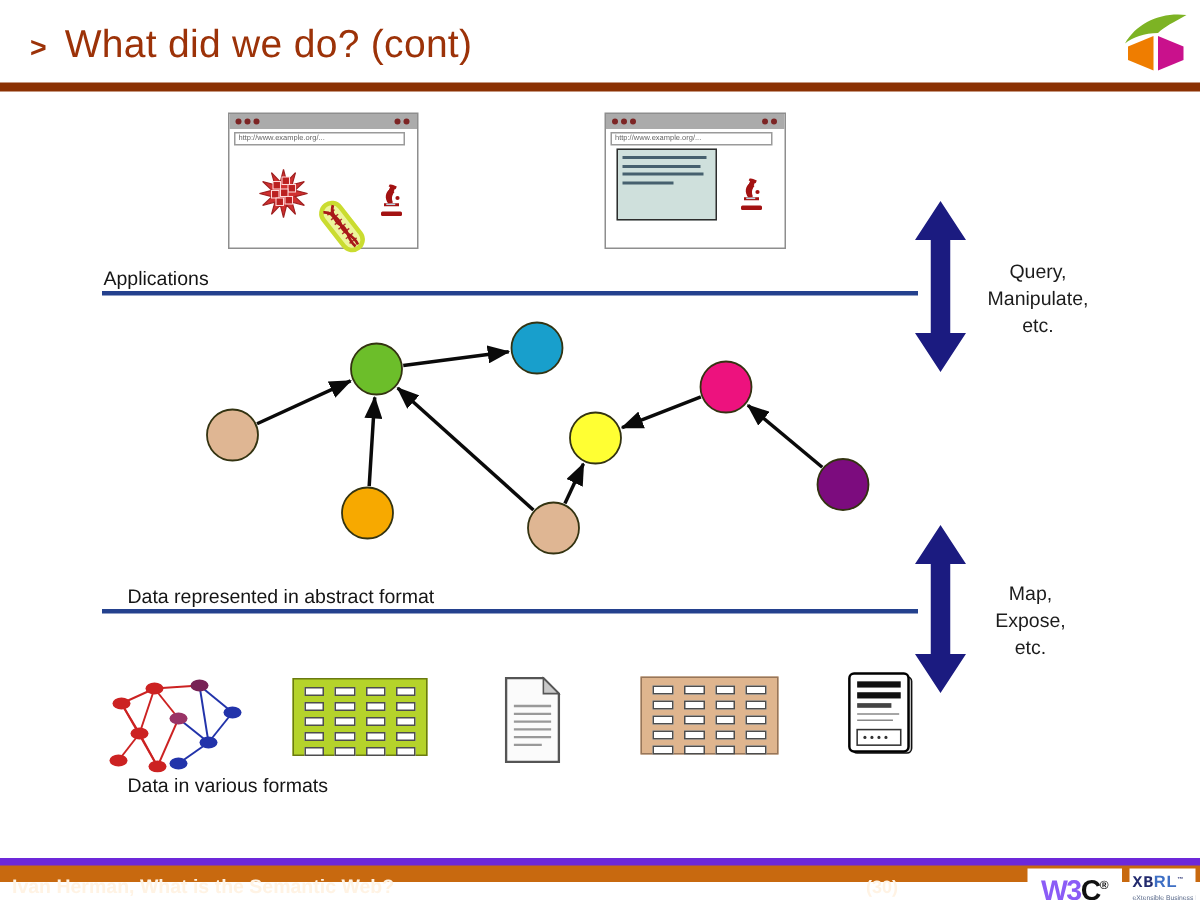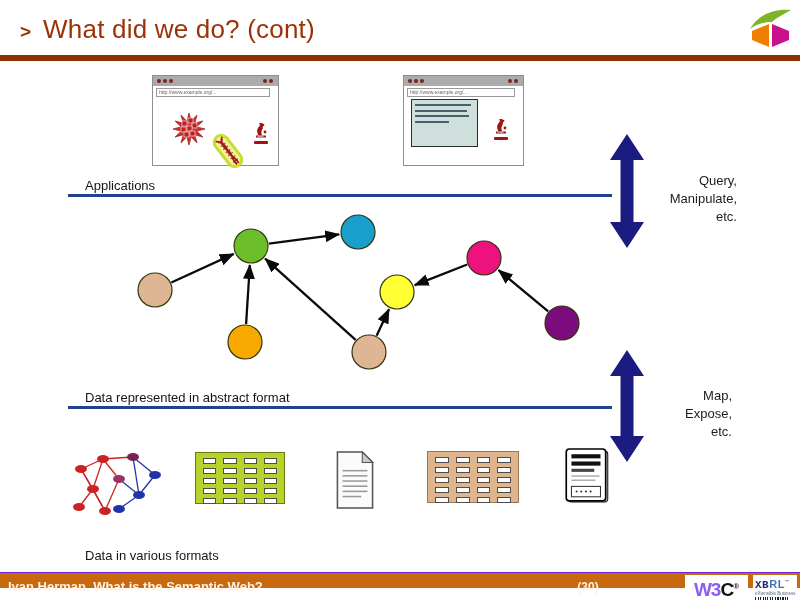--- a/index.html
+++ b/index.html
@@ -35,34 +35,34 @@
              background:#cfe0dc; border:1px solid #2d2d2d; padding:4px 3px; }
   .textline { height:2px; background:#46606e; margin-bottom:3.5px; }
 
   
   .sheet { position:absolute; display:grid; grid-template-columns:repeat(4,1fr);
            gap:4px 7px; padding:5px 7px; border:1px solid #666; }
   .sheet span { display:block; height:6px; background:#fff; border:1px solid #4d4d4d; }
   #sheet-green { left:195px; top:452px; width:90px; height:52px; background:#b5d32a; border-color:#6a7a10; }
   #sheet-tan   { left:427px; top:451px; width:92px; height:52px; background:#dfb58e; border-color:#97765a; }
 
-  .fmt-label { position:absolute; left:85px; top:548px; font-size:13px; color:#151515; }
-
-  
-  .arrow-label { position:absolute; width:90px; text-align:right; font-size:13px;
+  .fmt-label { position:absolute; left:85px; top:516px; font-size:13px; color:#151515; }
+
+  
+  .arrow-label { position:absolute; width:90px; text-align:center; font-size:13px;
                  line-height:18px; color:#1c1c1c; }
   #label-query { left:647px; top:172px; }
   #label-map   { left:642px; top:387px; }
 
   
   .overlay { position:absolute; left:0; top:0; width:800px; height:600px; pointer-events:none; }
 
   
   .footer { position:absolute; left:0; top:572px; width:800px; height:16px; background:#c8690f;
-            border-top:1px solid #6d28d9; }
+            border-top:5px solid #6d28d9; }
   .footer-left { position:absolute; left:8px; top:6px; font-size:13px; font-weight:bold; color:#fff3e4; }
   .footer-page { position:absolute; left:558px; top:7px; width:60px; text-align:center;
                  font-size:12px; font-weight:bold; color:#fff3e4; }
   .logo-patch { position:absolute; top:2px; background:#fff; overflow:hidden; }
   #w3c-patch { left:685px; width:63px; height:25px; text-align:center; }
   .w3c-text { font-weight:bold; font-size:19px; line-height:24px; letter-spacing:-1px; color:#111; }
   .w3c-text .w3 { color:#8b5cf6; }
   .w3c-reg { font-size:8px; vertical-align:super; color:#111; letter-spacing:0; }
   #xbrl-patch { left:753px; width:44px; height:25px; padding:1px 2px; }
   .xbrl-text { font-weight:bold; font-size:11px; line-height:11px; letter-spacing:0.5px; }
@@ -163,21 +163,21 @@
         <path d="M7,13 C4,9 5,5 8,3 L11,5 C9,7 9,10 10,12 Z"></path>
         <rect x="8" y="1" width="3.4" height="8" transform="rotate(22 9 2)"></rect>
         <rect x="7" y="0" width="5" height="2" transform="rotate(22 9 2)"></rect>
         <circle cx="13" cy="9" r="1.4"></circle>
       </g>
       <rect x="5.5" y="12.7" width="6" height="1" fill="#bfd8e6"></rect>
     </svg>
   </div>
 </div>
 
-<div class="layer-label" style="left:85px;top:178px">Applications</div>
+<div class="layer-label" style="left:69px;top:178px">Applications</div>
 <div class="layer-line" id="line-apps"></div>
 
 <div class="layer-label" style="left:85px;top:390px">Data represented in abstract format</div>
 <div class="layer-line" id="line-abstract"></div>
 
 <div class="fmt-label">Data in various formats</div>
 
 <svg class="overlay" viewBox="0 0 800 600">
   <polygon fill="#1b1b80" points="627,134 644,160 633.5,160 633.5,222 644,222 627,248 610,222 620.5,222 620.5,160 610,160"></polygon>
   <polygon fill="#1b1b80" points="627,350 644,376 633.5,376 633.5,436 644,436 627,462 610,436 620.5,436 620.5,376 610,376"></polygon>

